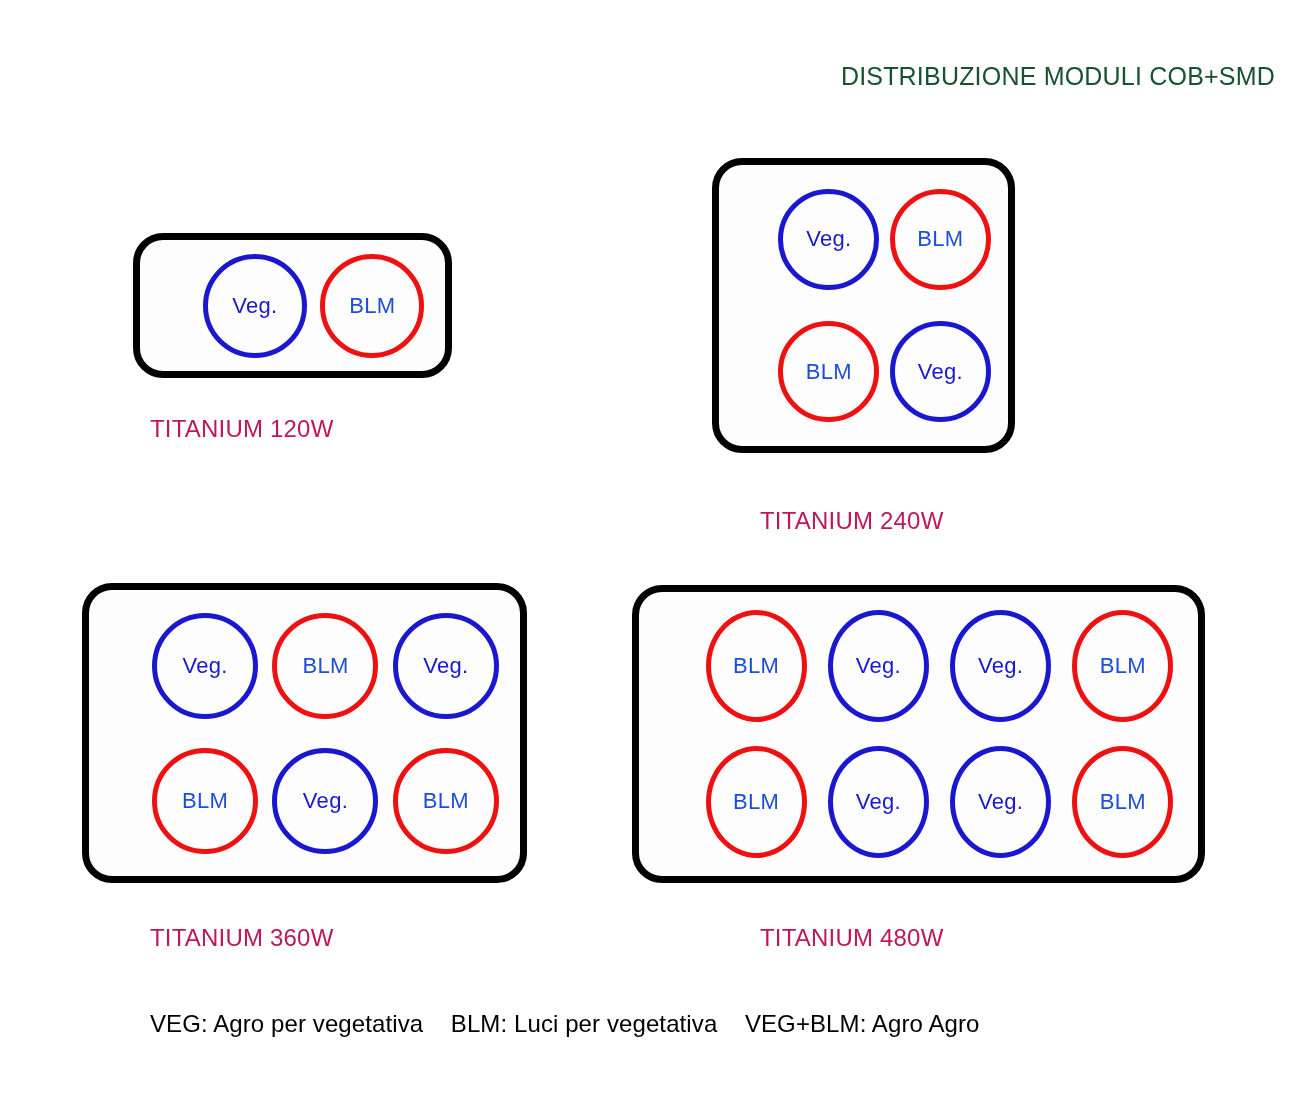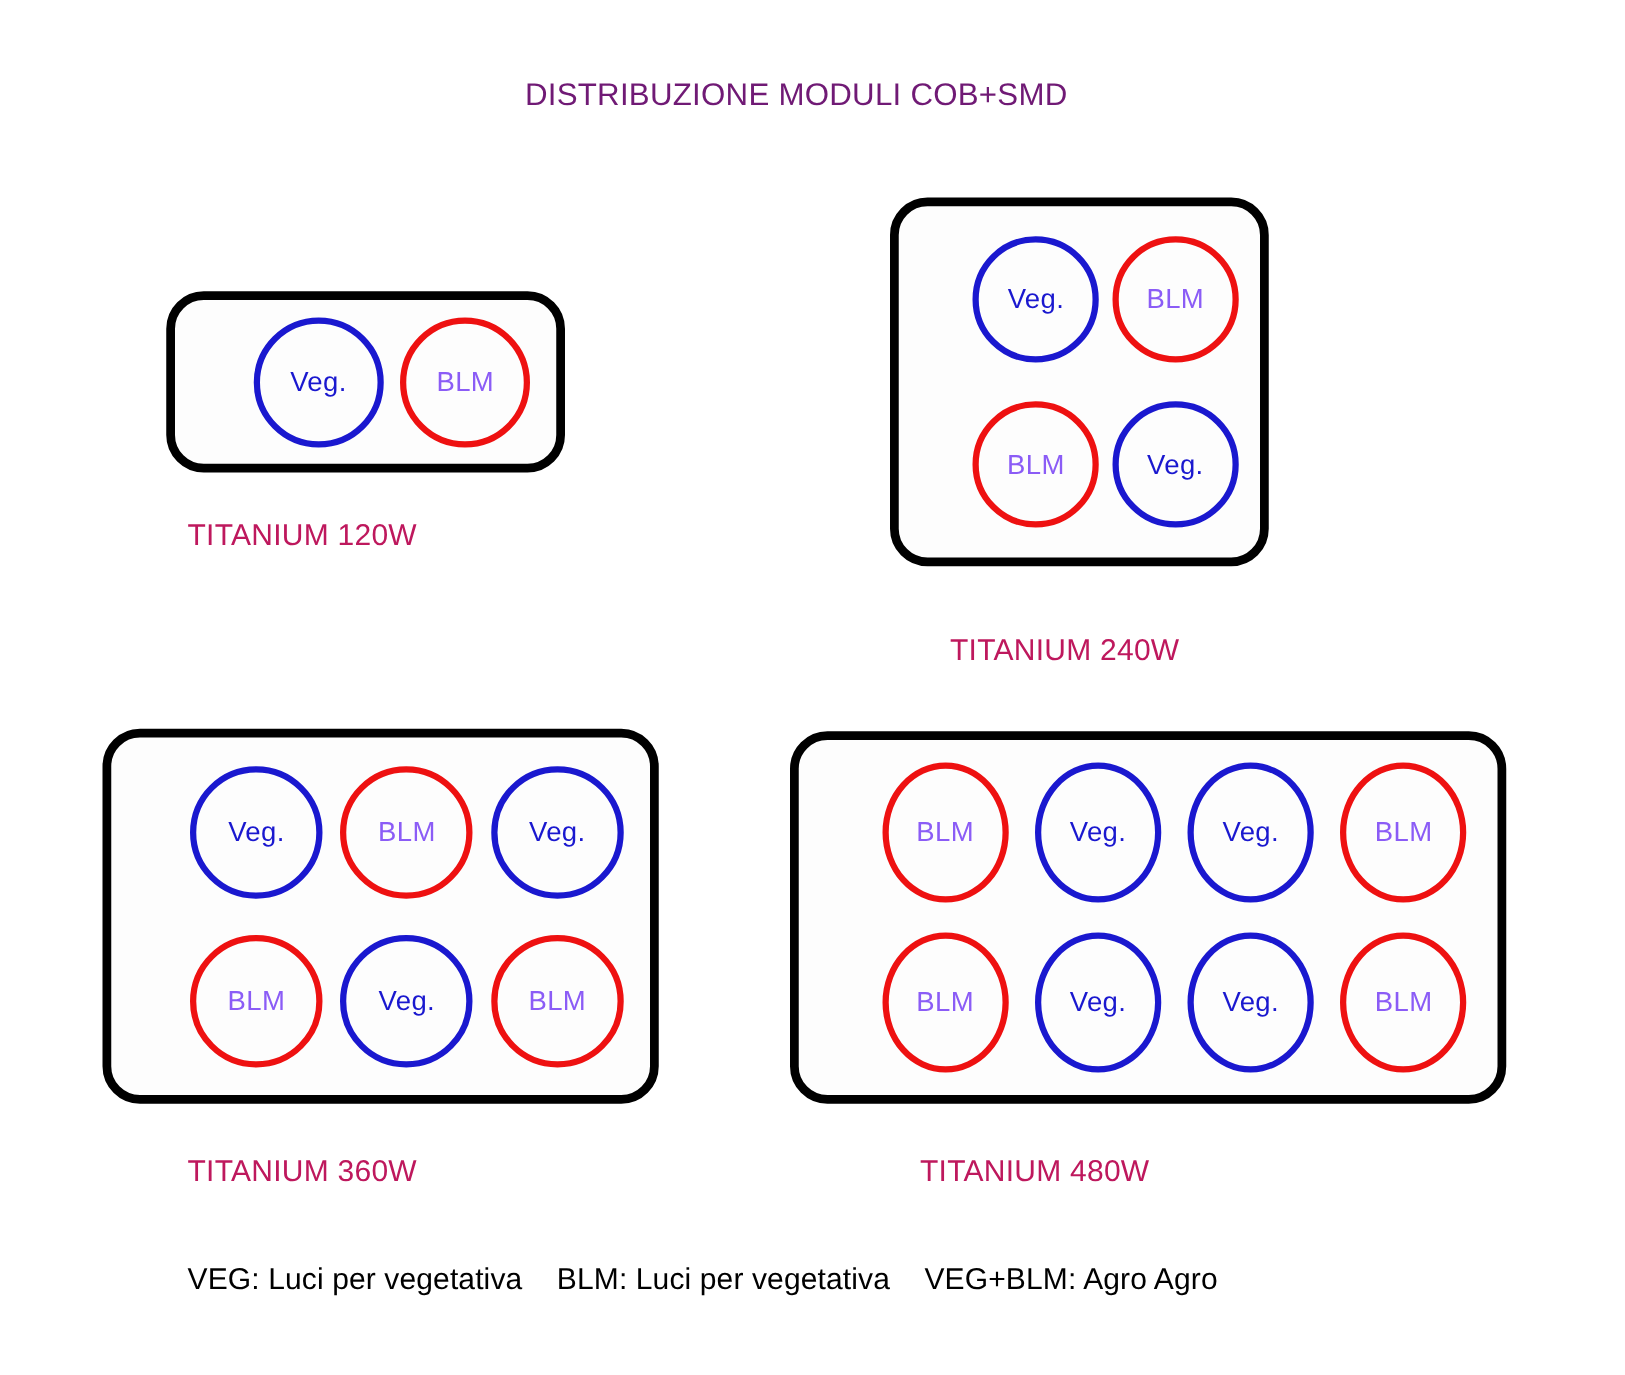--- a/index.html
+++ b/index.html
@@ -23,25 +23,25 @@
     width: 1300px;
     height: 1100px;
   }
 
   
   .diagram-title {
     position: absolute;
     left: 0;
     top: 62px;
     width: 1276px;
-    text-align: center;
+    text-align: right;
     font-size: 25px;
     font-weight: 400;
     letter-spacing: 0.2px;
-    color: #701a75;
+    color: #14532d;
     white-space: nowrap;
   }
   
   .diagram-title span { display: inline-block; transform: translateX(-1px); }
 
   
   .panel {
     position: absolute;
     box-sizing: border-box;
     background: #fdfdfd;
@@ -70,21 +70,21 @@
   .module-label {
     font-size: 22px;
     font-weight: 400;
     line-height: 1;
     white-space: nowrap;
     letter-spacing: 0.3px;
   }
   .module.veg { border-color: #1a18cf; }
   .module.veg .module-label { color: #1a18cf; }
   .module.blm { border-color: #ee1111; }
-  .module.blm .module-label { color: #8b5cf6; }
+  .module.blm .module-label { color: #1d4ed8; }
 
   
   .panel-caption {
     position: absolute;
     font-size: 24px;
     font-weight: 400;
     color: #be185d;
     white-space: nowrap;
     letter-spacing: 0.2px;
   }
@@ -186,23 +186,23 @@
         <span class="module-label">Veg.</span>
       </div>
       <div class="module veg" style="width:101px;height:112px;border-width:5px;">
         <span class="module-label">Veg.</span>
       </div>
       <div class="module blm" style="width:101px;height:112px;border-width:5px;">
         <span class="module-label">BLM</span>
       </div>
     </div>
   </div>
-  <div class="panel-caption" style="left:736px; top:924px;">TITANIUM 480W</div>
+  <div class="panel-caption" style="left:760px; top:924px;">TITANIUM 480W</div>
 
   <div class="legend">
-    <span class="legend-part">VEG:  Luci per vegetativa</span>
+    <span class="legend-part">VEG:  Agro per vegetativa</span>
     <span class="legend-gap"></span>
     <span class="legend-part">BLM: Luci per vegetativa</span>
     <span class="legend-gap"></span>
     <span class="legend-part">VEG+BLM: Agro Agro</span>
   </div>
 
 </div>
 
 </body></html>

